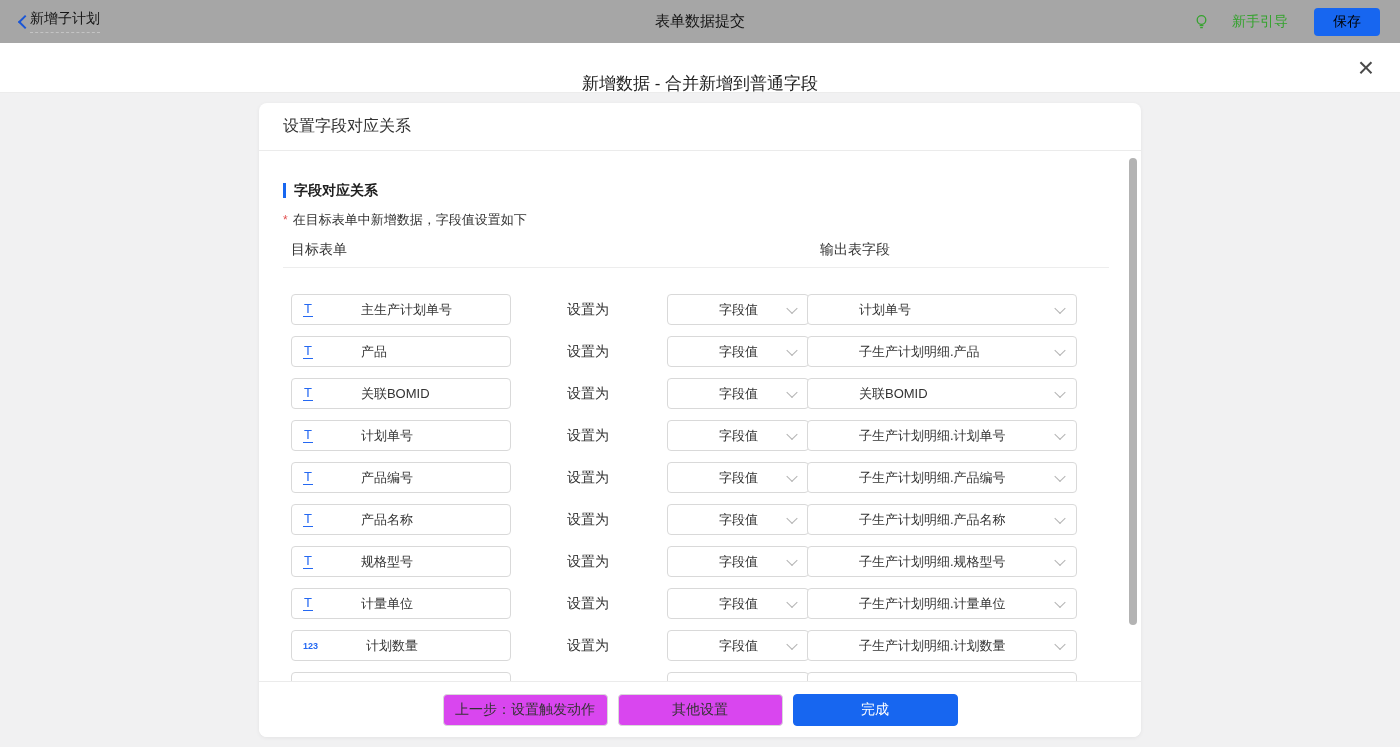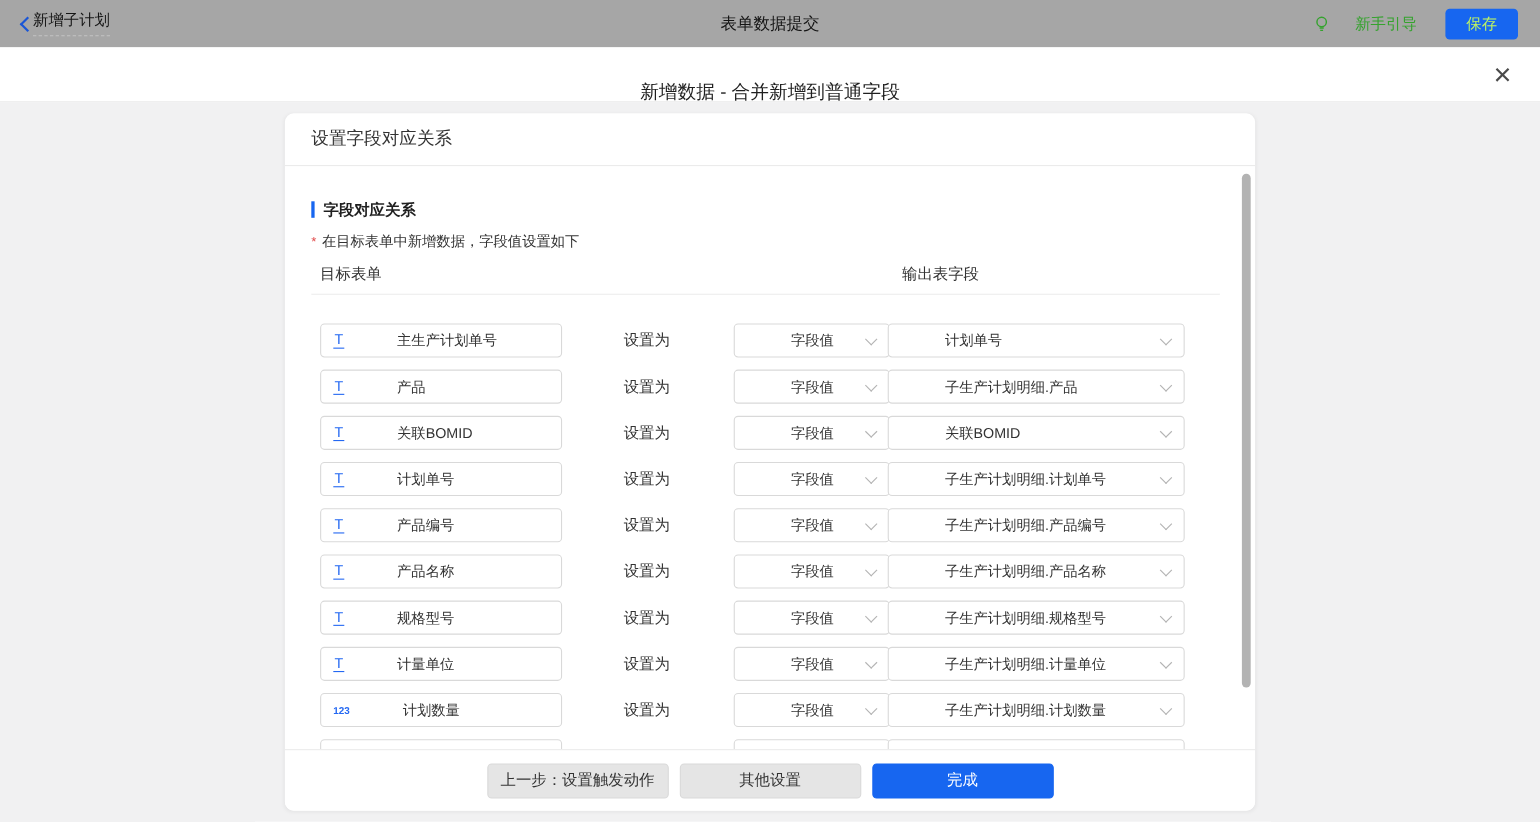--- a/index.html
+++ b/index.html
@@ -25,21 +25,21 @@
   }
   .topbar-title {
     position:absolute; left:0; right:0; text-align:center;
     font-size:15px; color:#141414; pointer-events:none;
   }
   .topbar-right { margin-left:auto; display:flex; align-items:center; gap:26px; z-index:2; }
   .guide { display:flex; align-items:center; gap:23px; font-size:14px; color:#35a32e; cursor:pointer; }
   .guide svg { display:block; }
   .save-btn {
     min-width:66px; height:28px; padding:0 16px; border:none; border-radius:4px;
-    background:#1766f0; color:#bef264; font-size:14px; cursor:pointer;
+    background:#1766f0; color:#000000; font-size:14px; cursor:pointer;
     font-family:inherit;
   }
   
   .modal-header {
     position:absolute; left:0; top:43px; width:1400px; height:50px;
     background:#fff; border-bottom:1px solid #ececec;
   }
   .modal-title {
     position:absolute; left:0; right:0; top:16px; height:50px; line-height:50px;
     text-align:center; font-size:17px; color:#1f1f1f; font-weight:500;
@@ -107,21 +107,21 @@
   
   .card-footer {
     position:absolute; left:0; right:0; bottom:0; height:56px;
     border-top:1px solid #ebebeb; background:#fff;
     display:flex; align-items:center; justify-content:center; gap:10px; z-index:6;
   }
   .btn {
     width:165px; height:32px; border-radius:4px; font-size:14px; cursor:pointer;
     font-family:inherit; display:flex; align-items:center; justify-content:center;
   }
-  .btn.ghost { background:#e5e5e5; border:1px solid #d9d9d9; color:#333; }
+  .btn.ghost { background:#d946ef; border:1px solid #d9d9d9; color:#333; }
   .btn.primary { background:#1766f0; border:1px solid #1766f0; color:#fff; }
 </style>
 </head>
 <body>
 
 <div class="topbar">
   <div class="back-group">
     <span class="chev-left"></span>
     <span class="back-label">新增子计划</span>
   </div>

